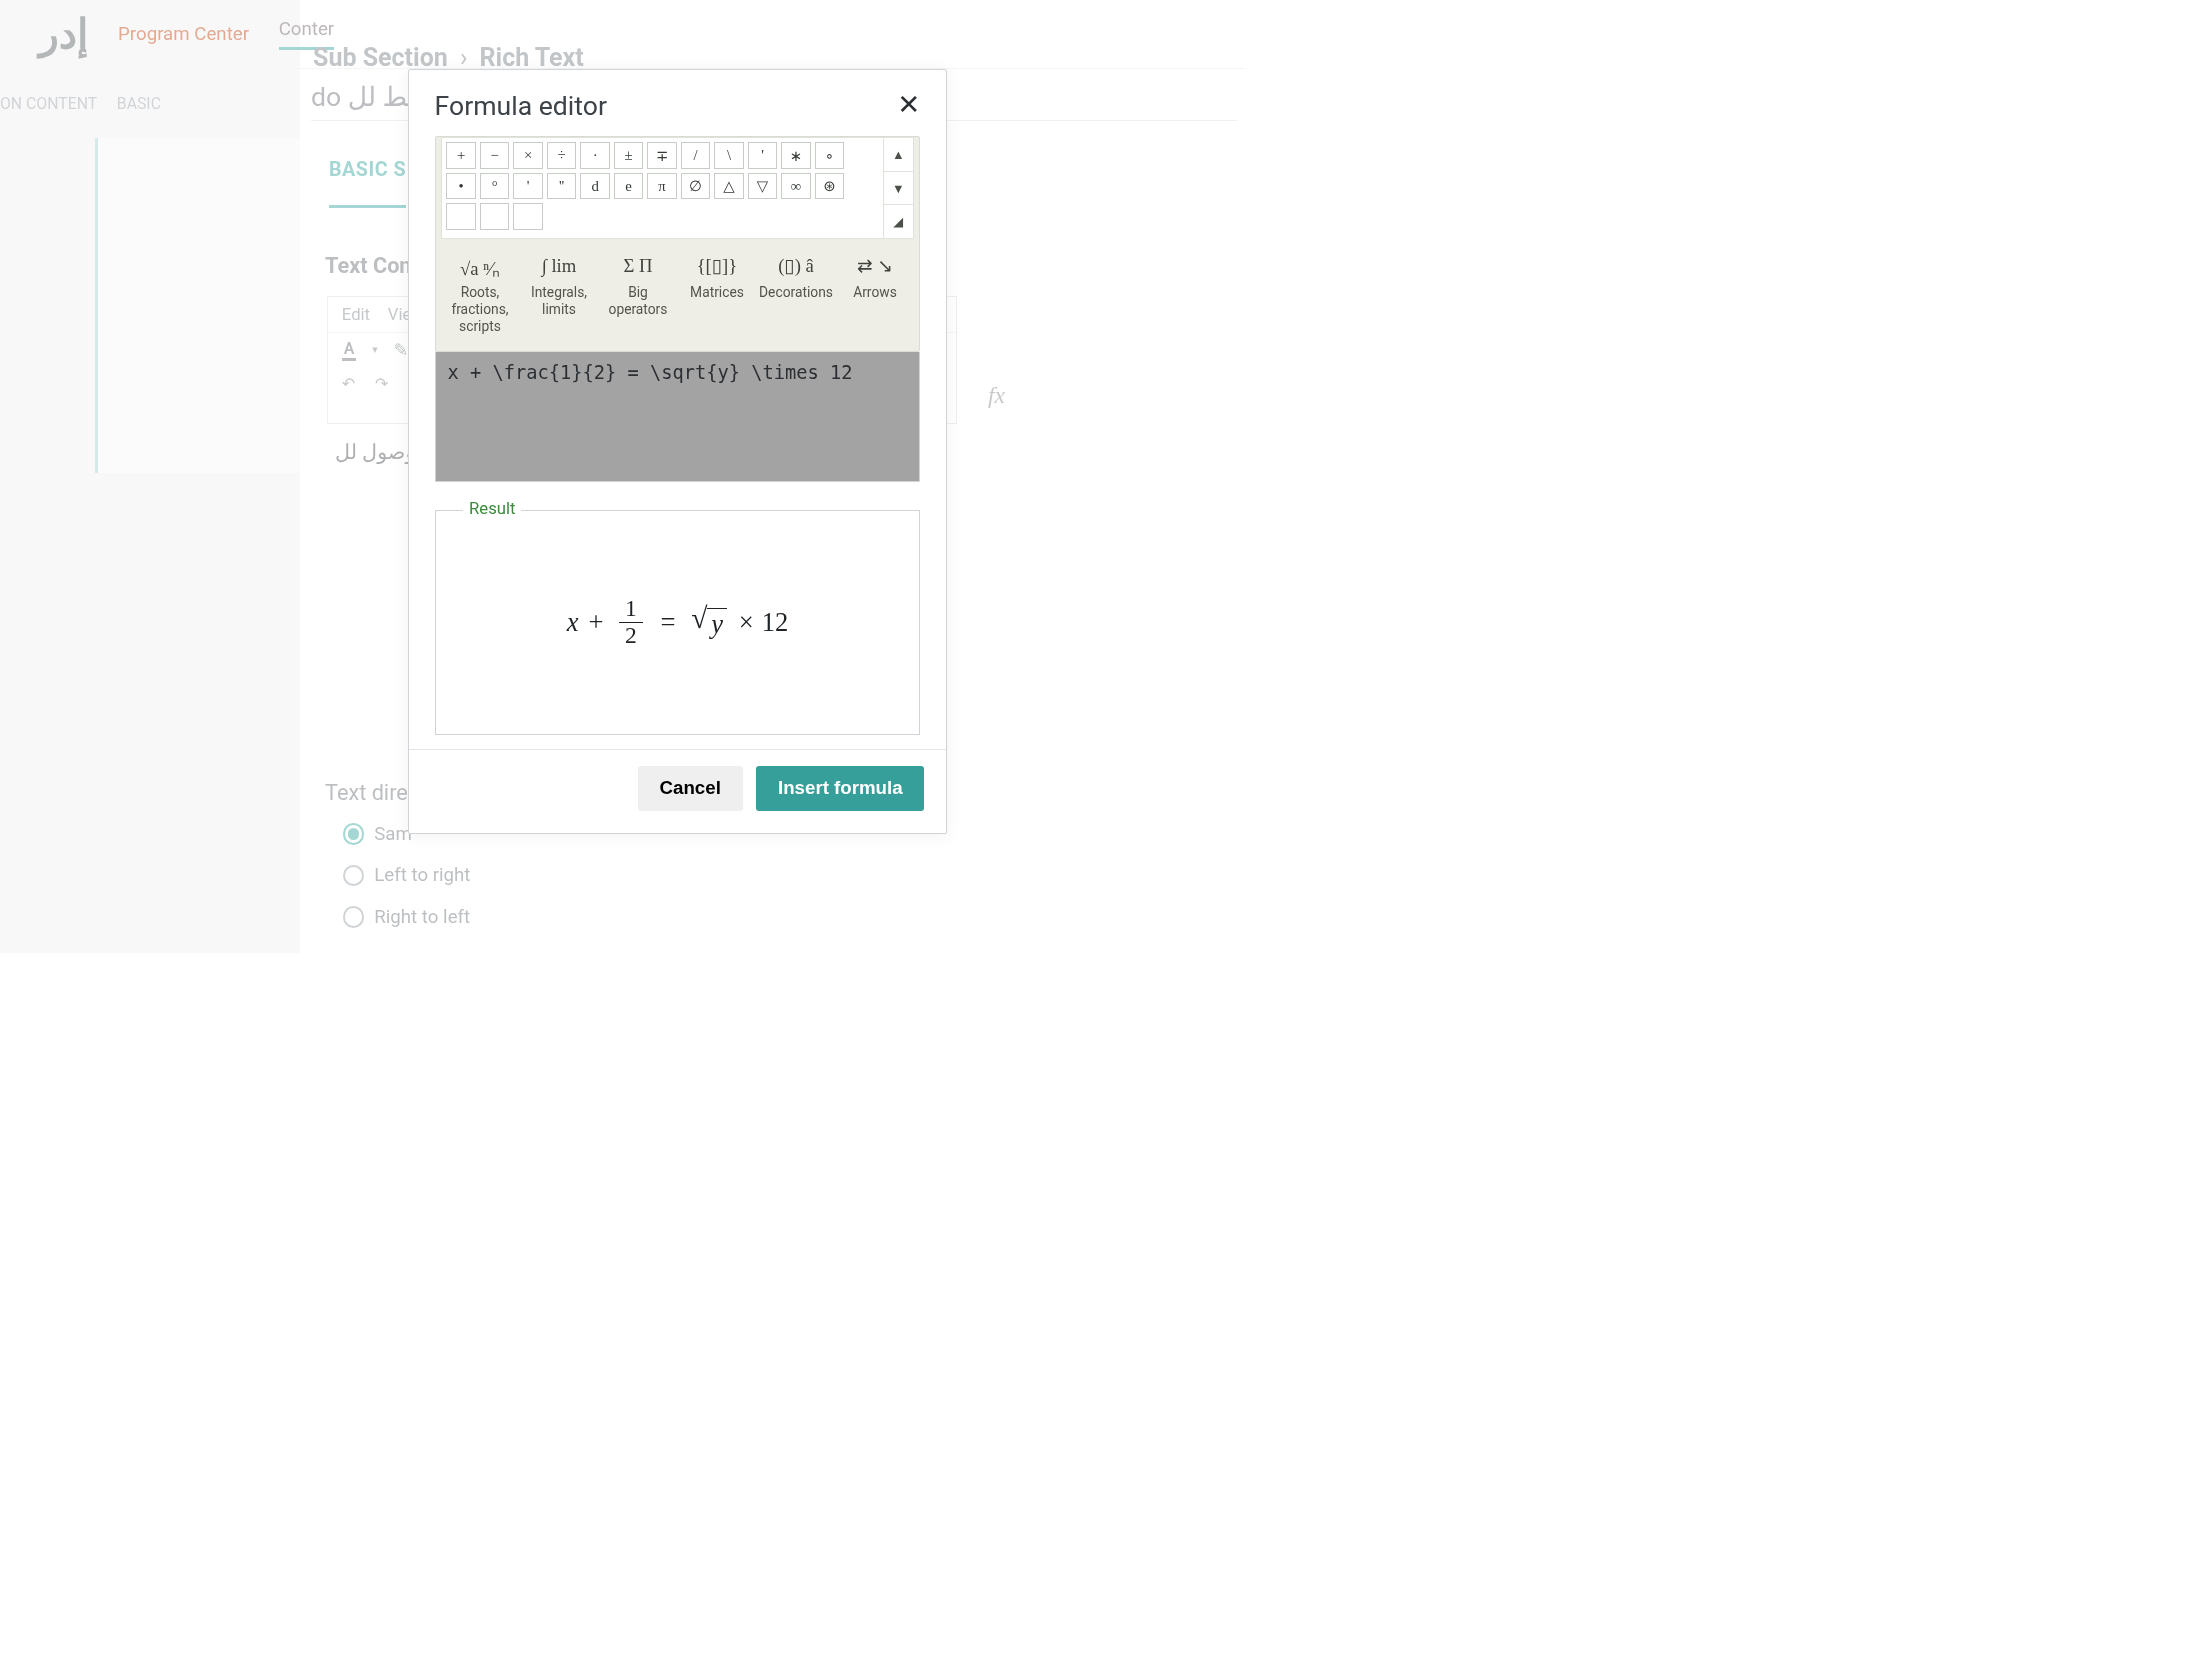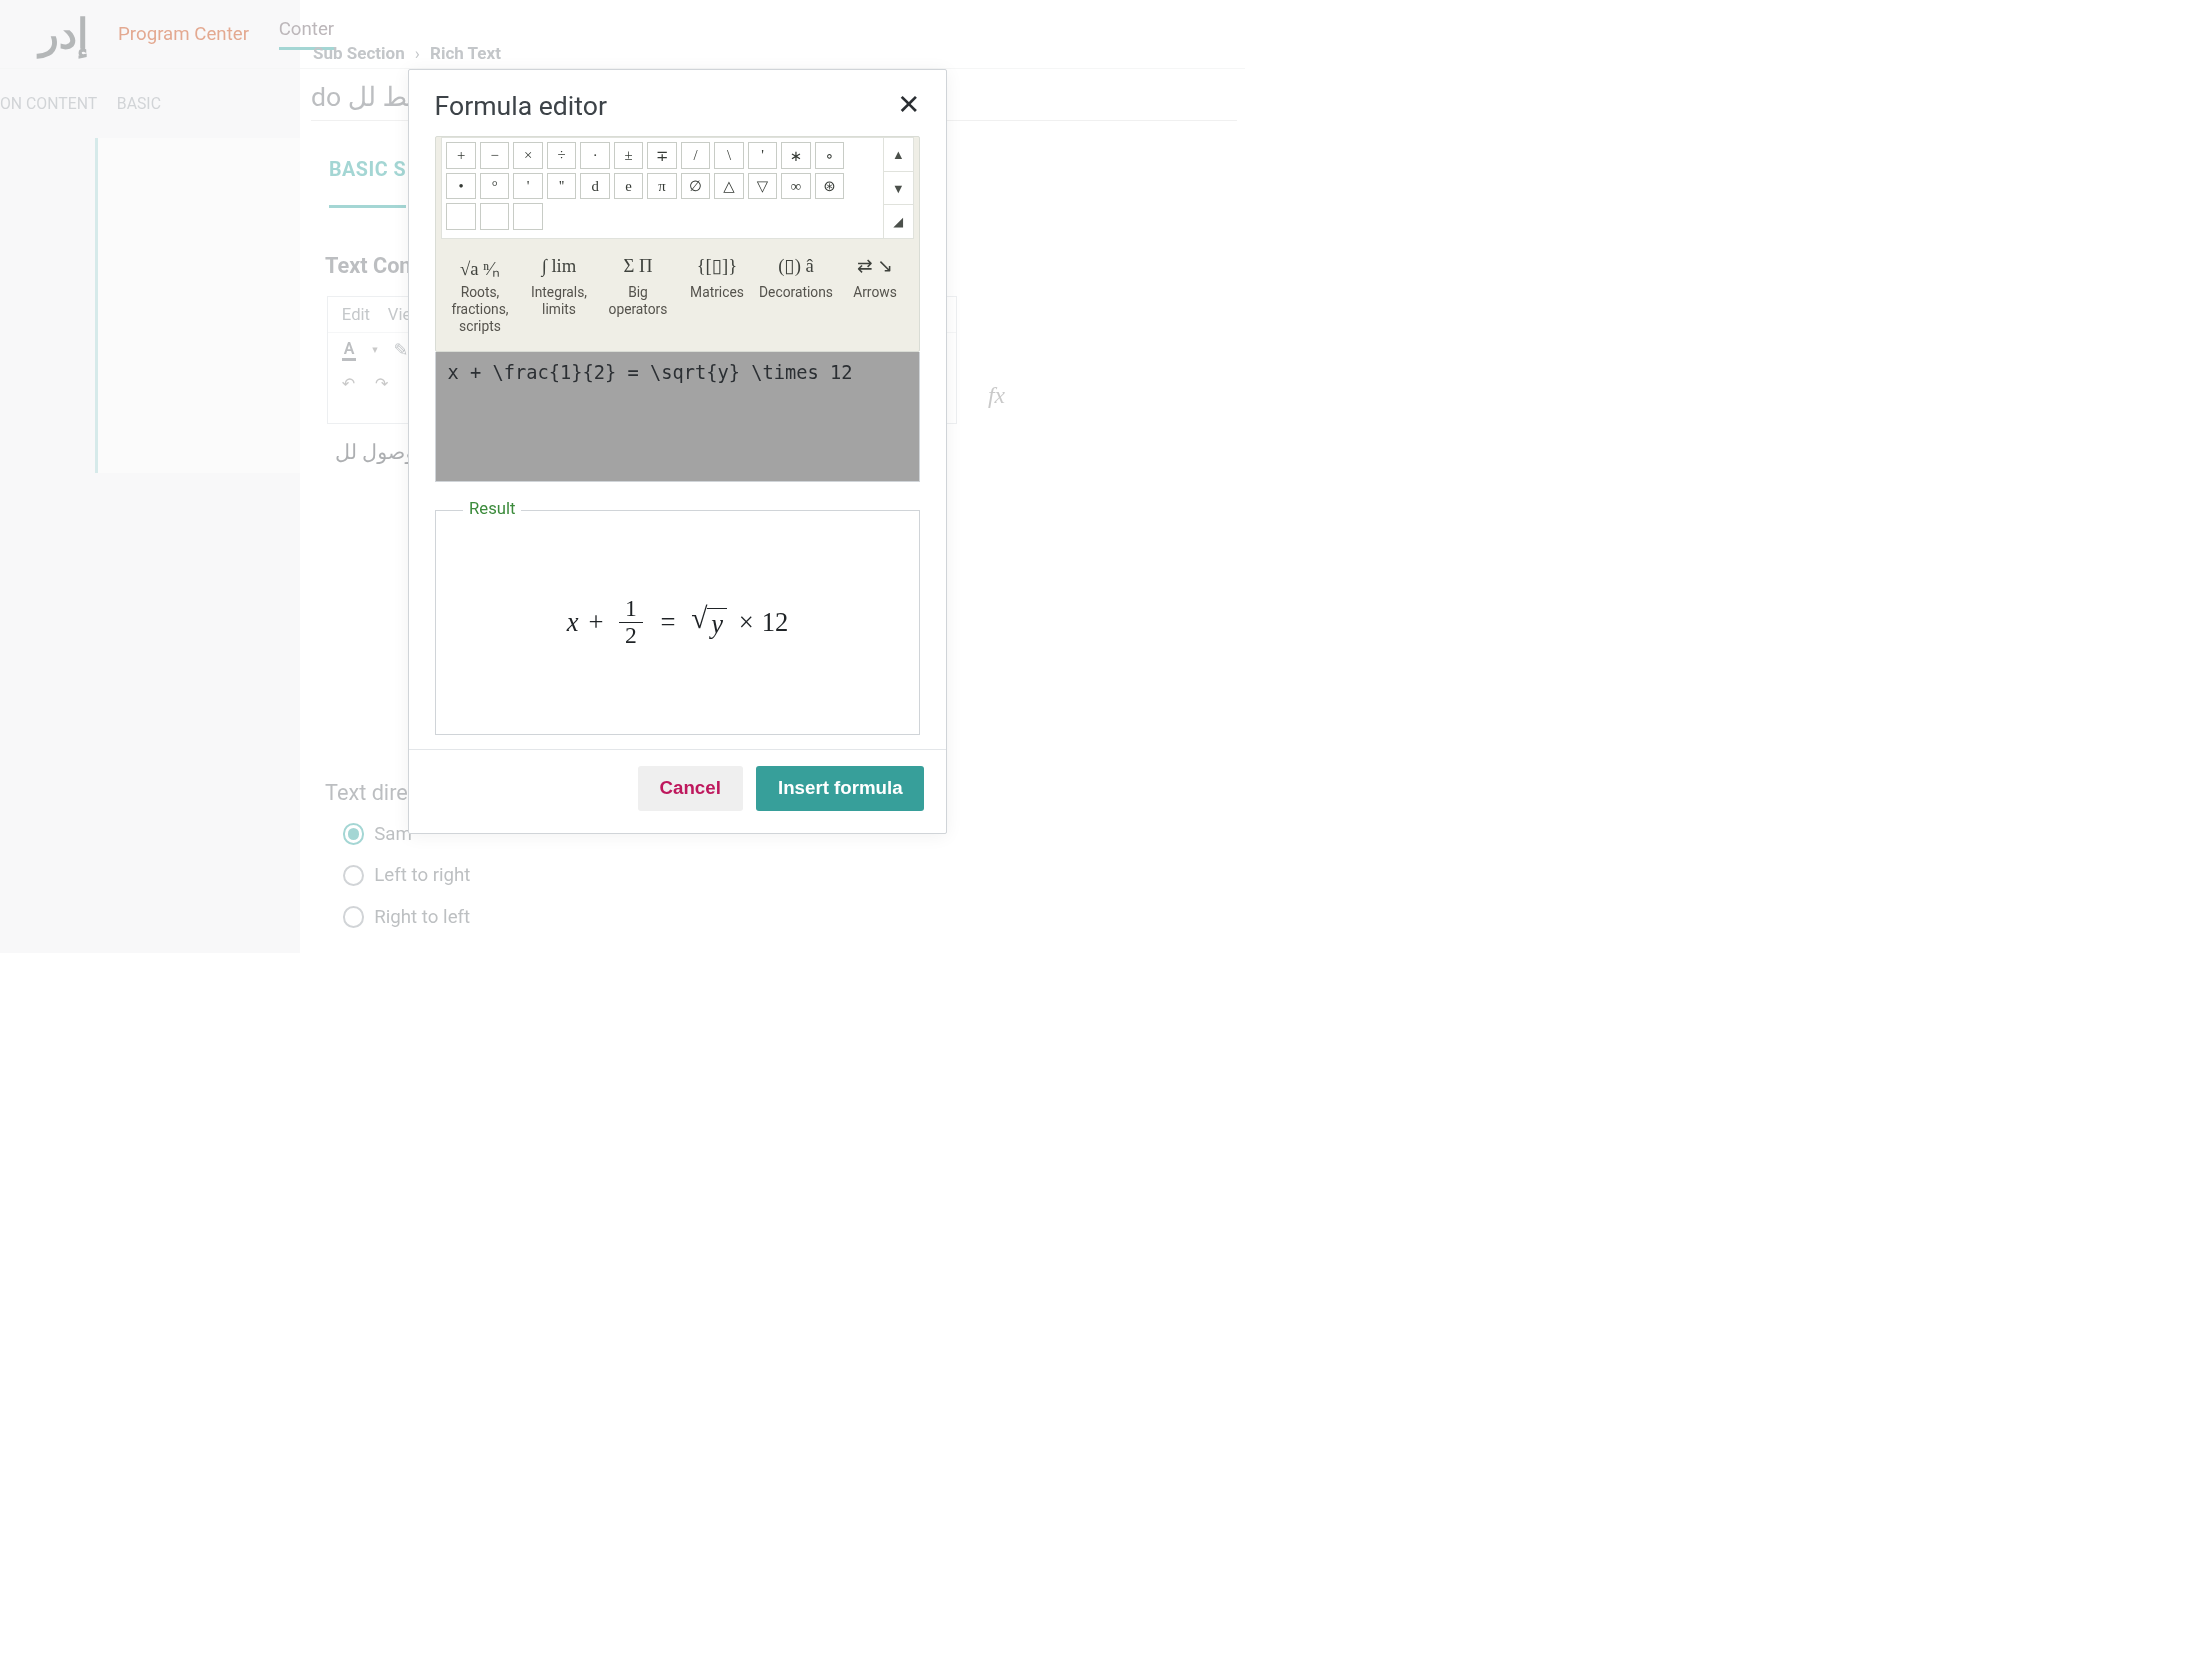--- a/index.html
+++ b/index.html
@@ -74,21 +74,21 @@
   color: #9aa0a6;
   font-size: 15.8px;
   z-index:1;
 }
 
 
 .breadcrumb {
   position: absolute;
   left: 313px;
   top: 43px;
-  font-size: 17px;
+  font-size: 25px;
   font-weight: 700;
   color: #7a8187;
   z-index:1;
 }
 .breadcrumb span.sep { margin: 0 5.9px; font-weight:400; }
 
 .title-row {
   position: absolute;
   left: 311px;
   top: 81px;
@@ -310,21 +310,21 @@
   padding: 15.8px 21.7px 21.7px;
   display:flex; justify-content:flex-end; gap:13.8px;
 }
 .btn {
   padding: 11.8px 21.7px;
   font-size:18.7px;
   border-radius:3px;
   border:none;
   cursor:pointer;
 }
-.btn-cancel { background:#efefef; color:#be185d; font-weight:600;}
+.btn-cancel { background:#efefef; color:#000000; font-weight:600;}
 .btn-primary { background:#379f9a; color:#fff; font-weight:600;}
 </style>
 </head>
 <body>
 
 <div class="bg-left"></div>
 <div class="bg-right"></div>
 
 <div class="topbar">
   <div class="logo">إدر</div>

